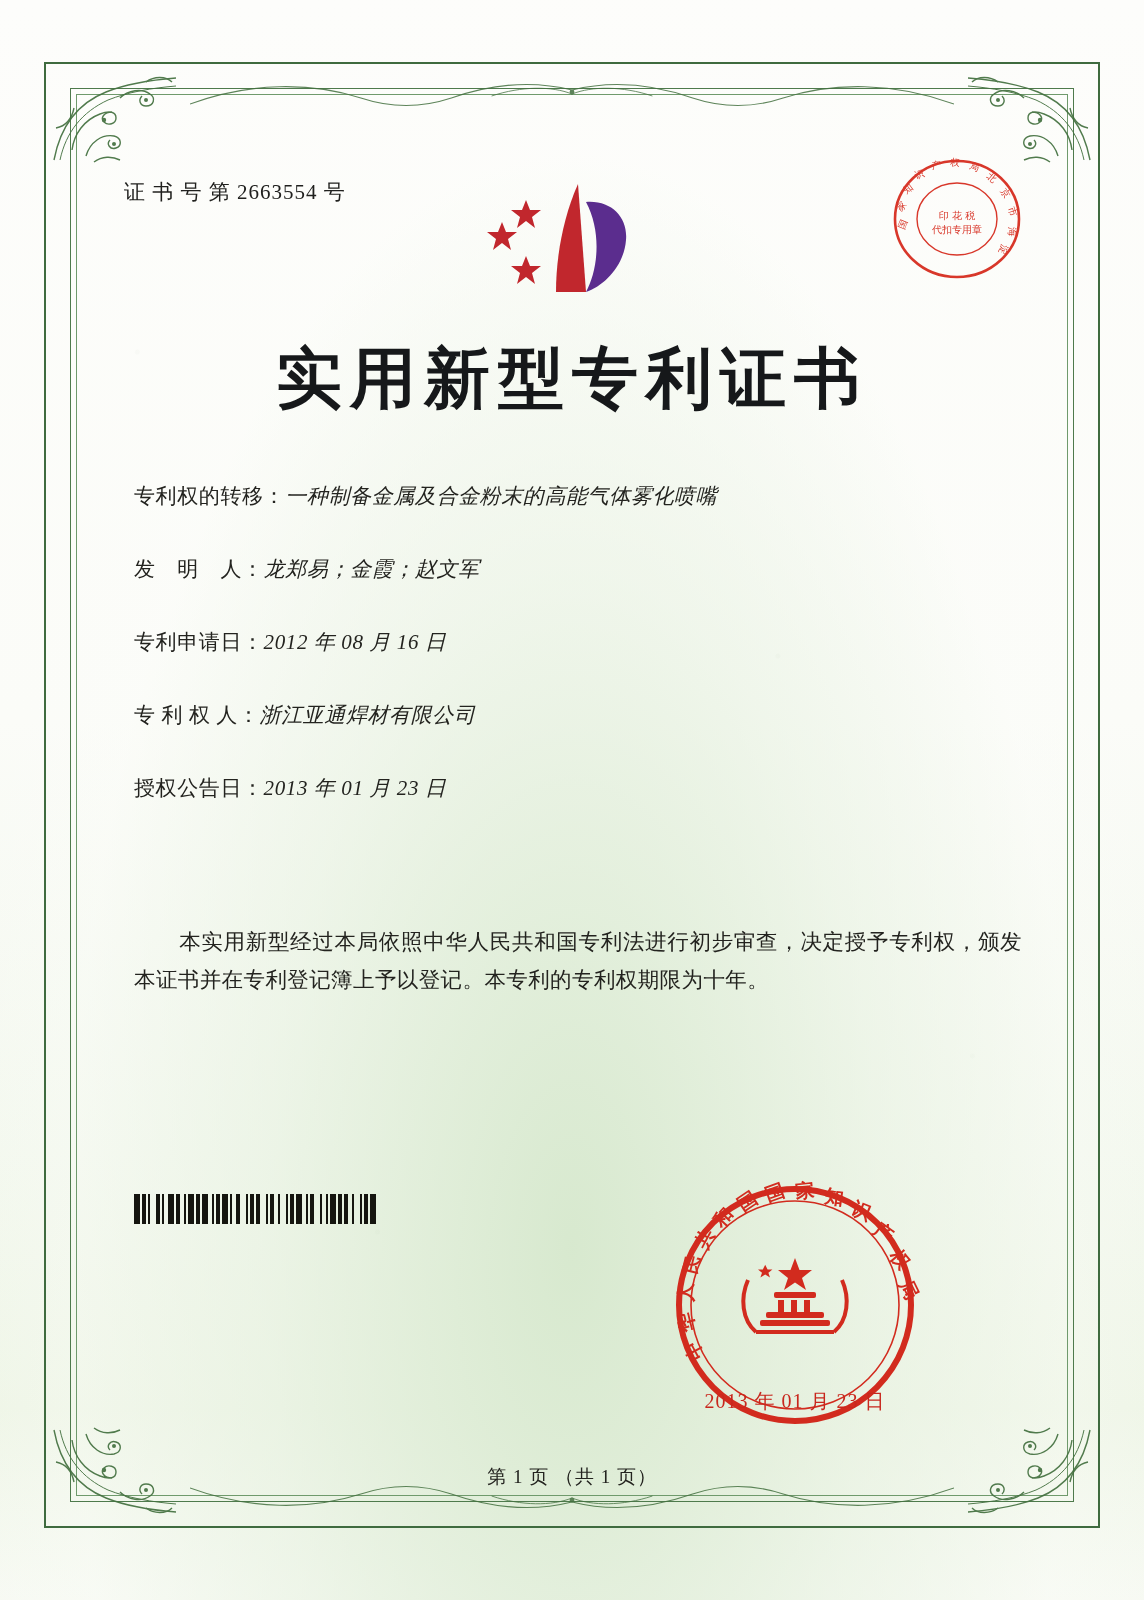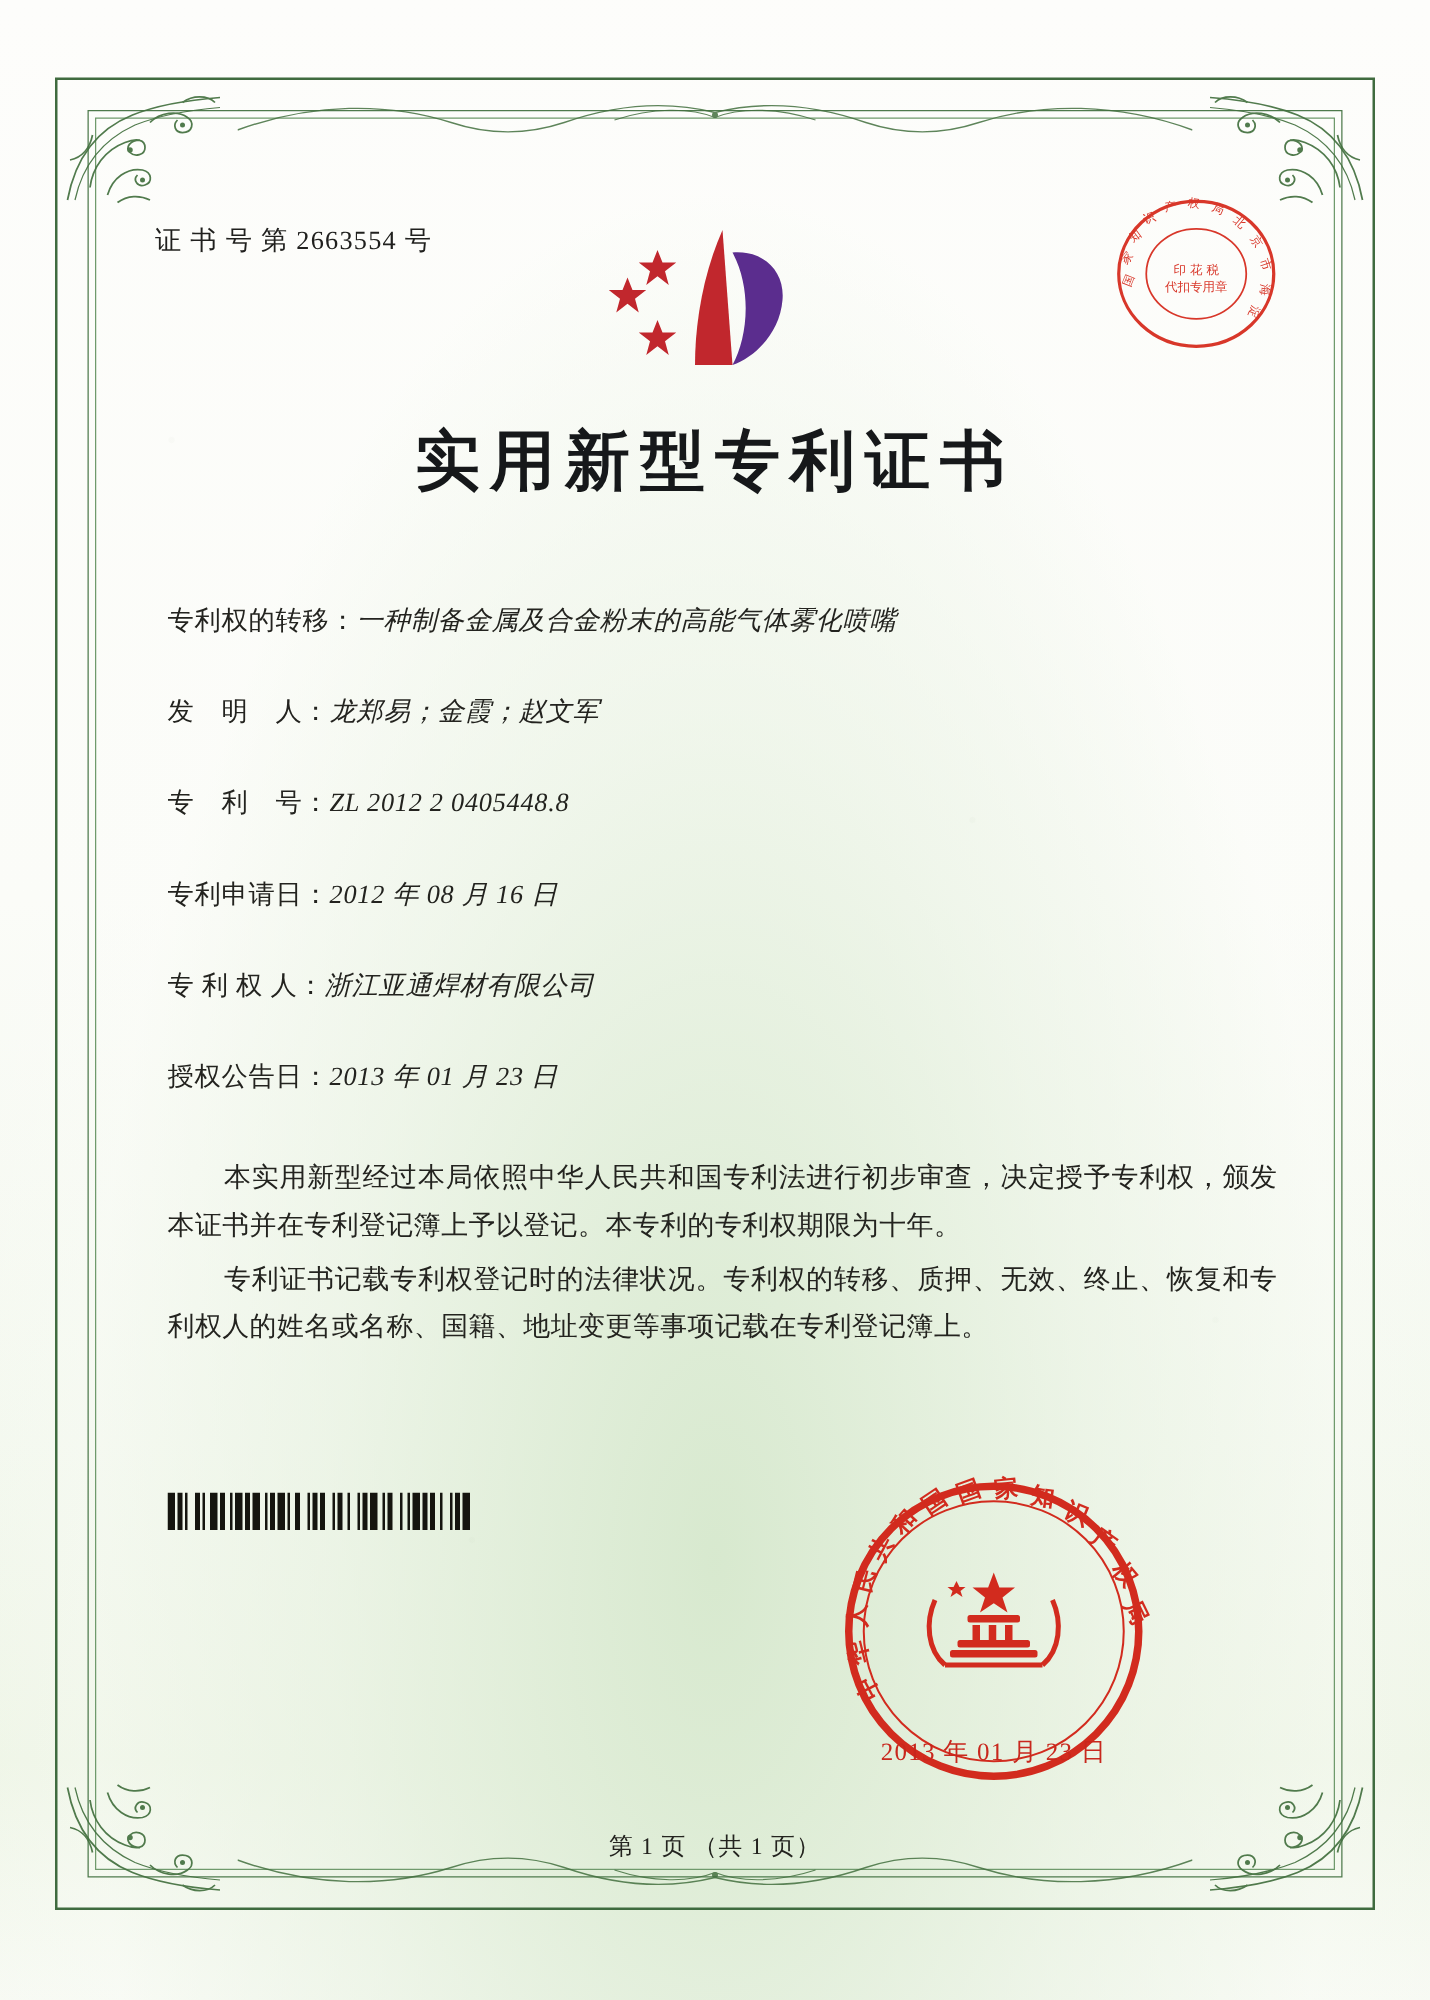--- a/index.html
+++ b/index.html
@@ -106,21 +106,21 @@
     width: 150px;
     height: 150px;
   }
   .tax-stamp svg { width: 100%; height: 100%; display:block; }
 
   .title {
     position: absolute;
     left: 0; right: 0;
     top: 238px;
     text-align: center;
-    font-size: 52px;
+    font-size: 66px;
     letter-spacing: 8px;
     color: #16181a;
     font-weight: 700;
     font-family: "DejaVu Serif", "Liberation Serif", serif;
   }
 
   .fields {
     position: absolute;
     left: 58px;
     right: 40px;
@@ -350,36 +350,32 @@
     <div class="title">实用新型专利证书</div>
 
     <div class="fields">
       <div class="field">
         <span class="lbl">专利权的转移：</span><span class="val">一种制备金属及合金粉末的高能气体雾化喷嘴</span>
       </div>
       <div class="field">
         <span class="lbl">发　明　人：</span><span class="val">龙郑易；金霞；赵文军</span>
       </div>
       <div class="field">
-        <span class="lbl">专　利　号：</span><span class="val">ZL 2012 2 0405448.8</span>
-      </div>
-      <div class="field">
         <span class="lbl">专利申请日：</span><span class="val">2012 年 08 月 16 日</span>
       </div>
       <div class="field">
         <span class="lbl">专 利 权 人：</span><span class="val">浙江亚通焊材有限公司</span>
       </div>
       <div class="field">
         <span class="lbl">授权公告日：</span><span class="val">2013 年 01 月 23 日</span>
       </div>
     </div>
 
     <div class="paragraphs">
       <p>本实用新型经过本局依照中华人民共和国专利法进行初步审查，决定授予专利权，颁发本证书并在专利登记簿上予以登记。本专利的专利权期限为十年。</p>
-      <p>专利证书记载专利权登记时的法律状况。专利权的转移、质押、无效、终止、恢复和专利权人的姓名或名称、国籍、地址变更等事项记载在专利登记簿上。</p>
     </div>
 
     <div class="barcode" id="barcode">
         <i style="width:6px;background:#15150f"></i>
         <i style="width:2px;background:transparent"></i>
         <i style="width:4px;background:#15150f"></i>
         <i style="width:2px;background:transparent"></i>
         <i style="width:2px;background:#15150f"></i>
         <i style="width:6px;background:transparent"></i>
         <i style="width:4px;background:#15150f"></i>

